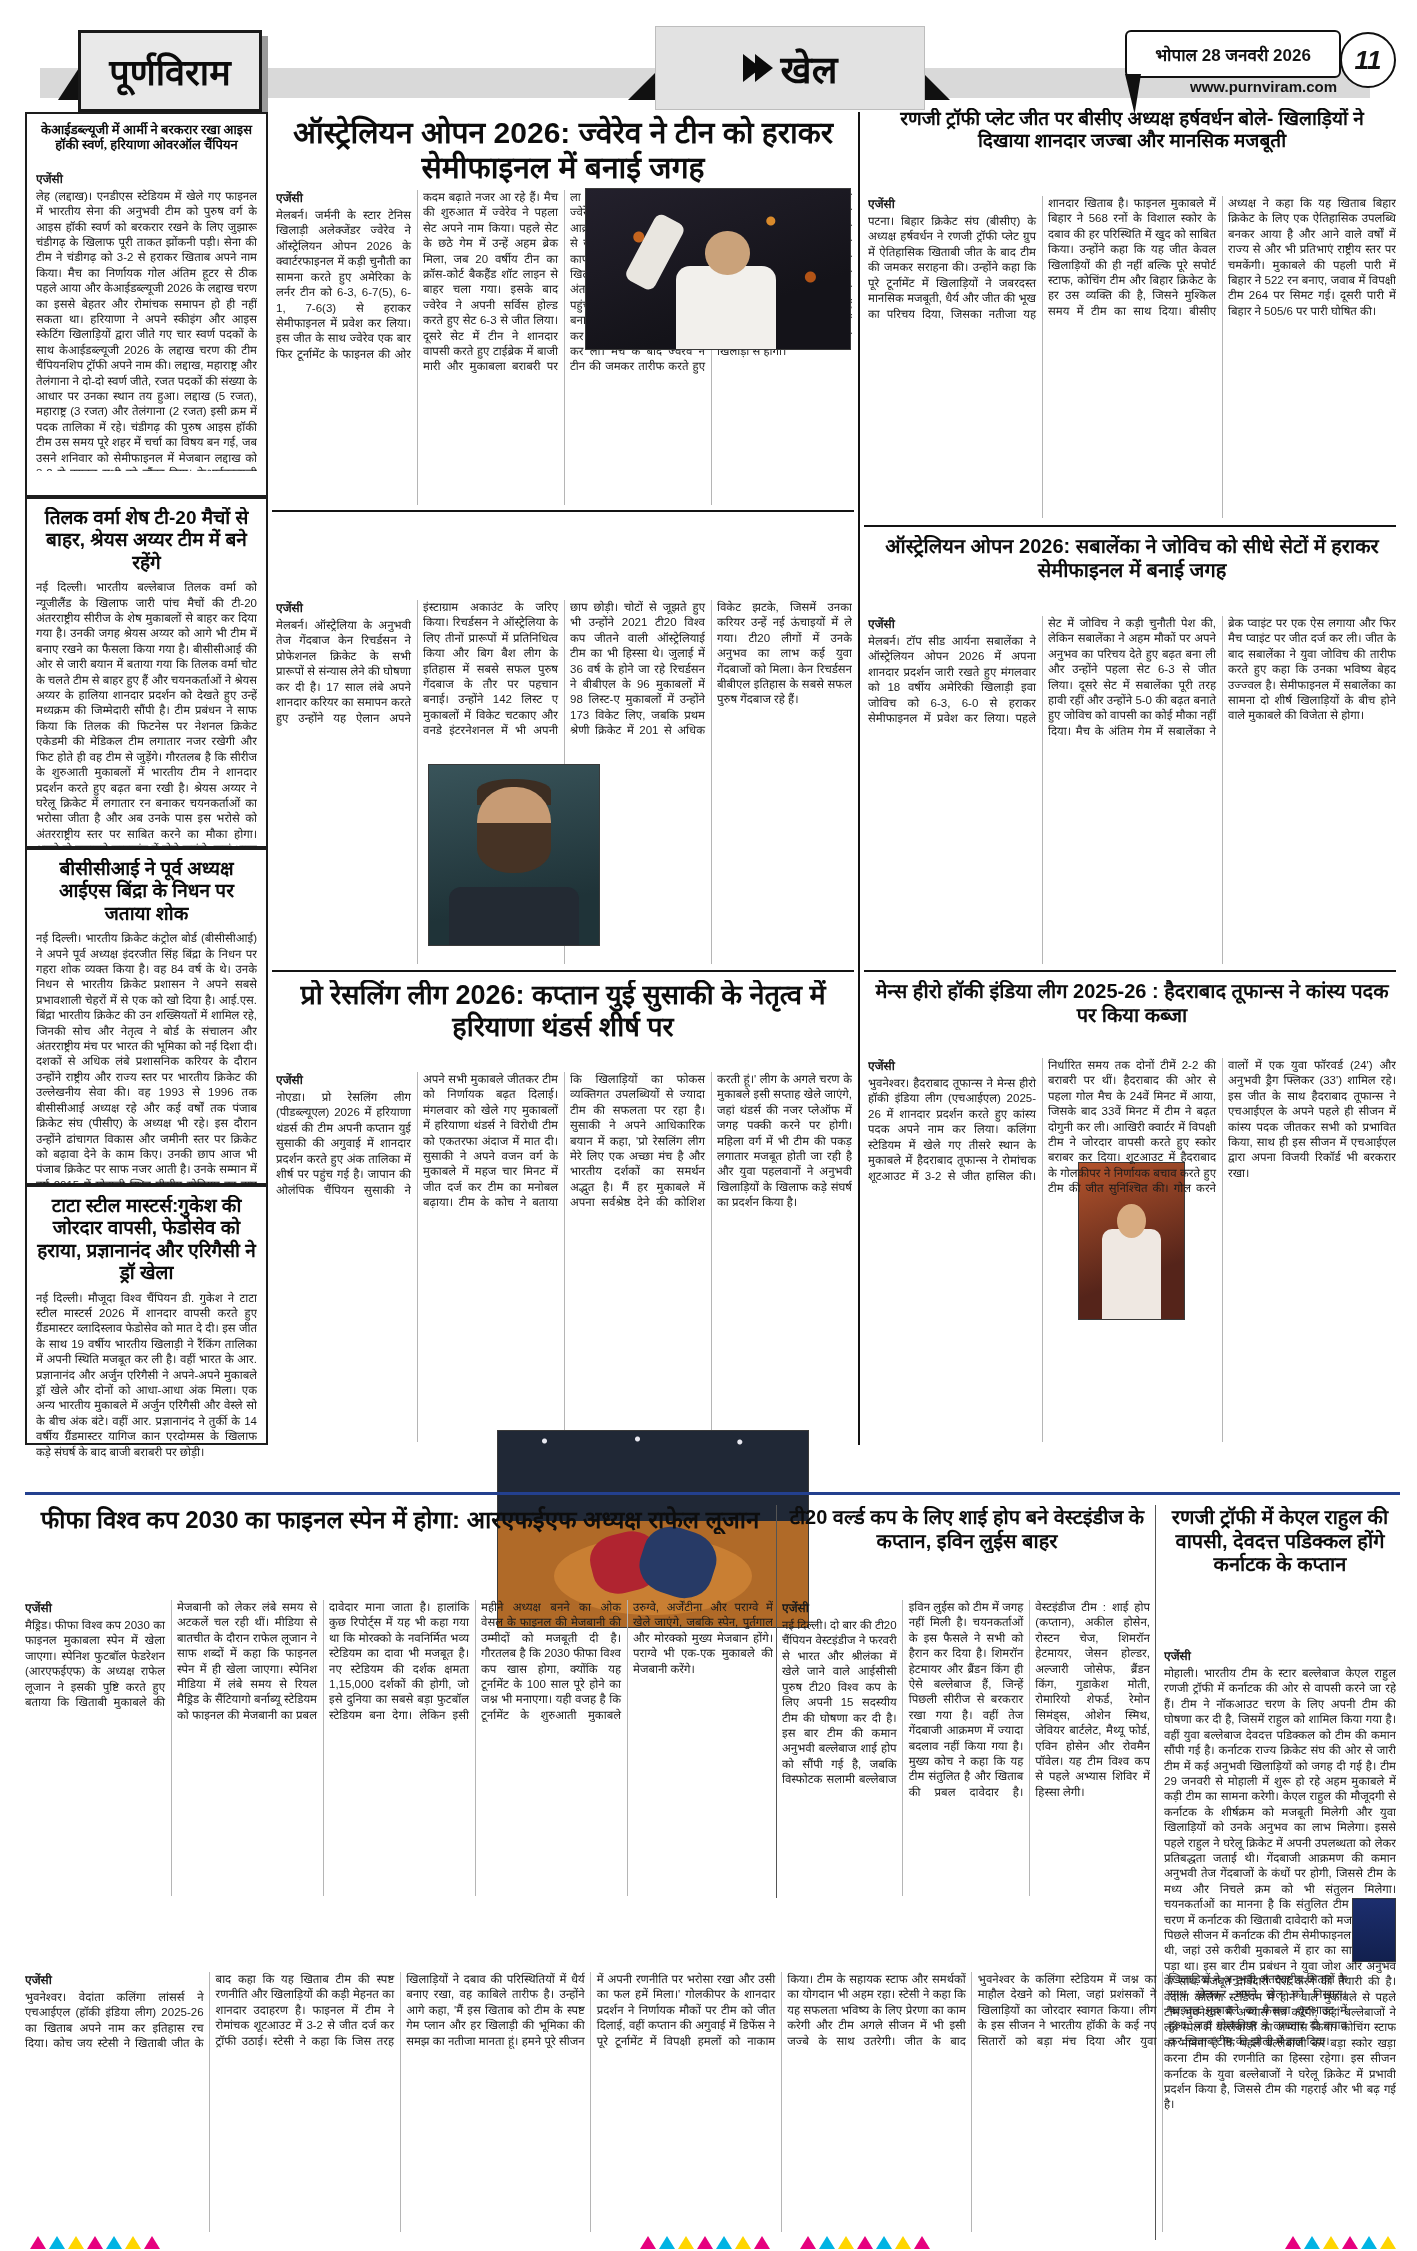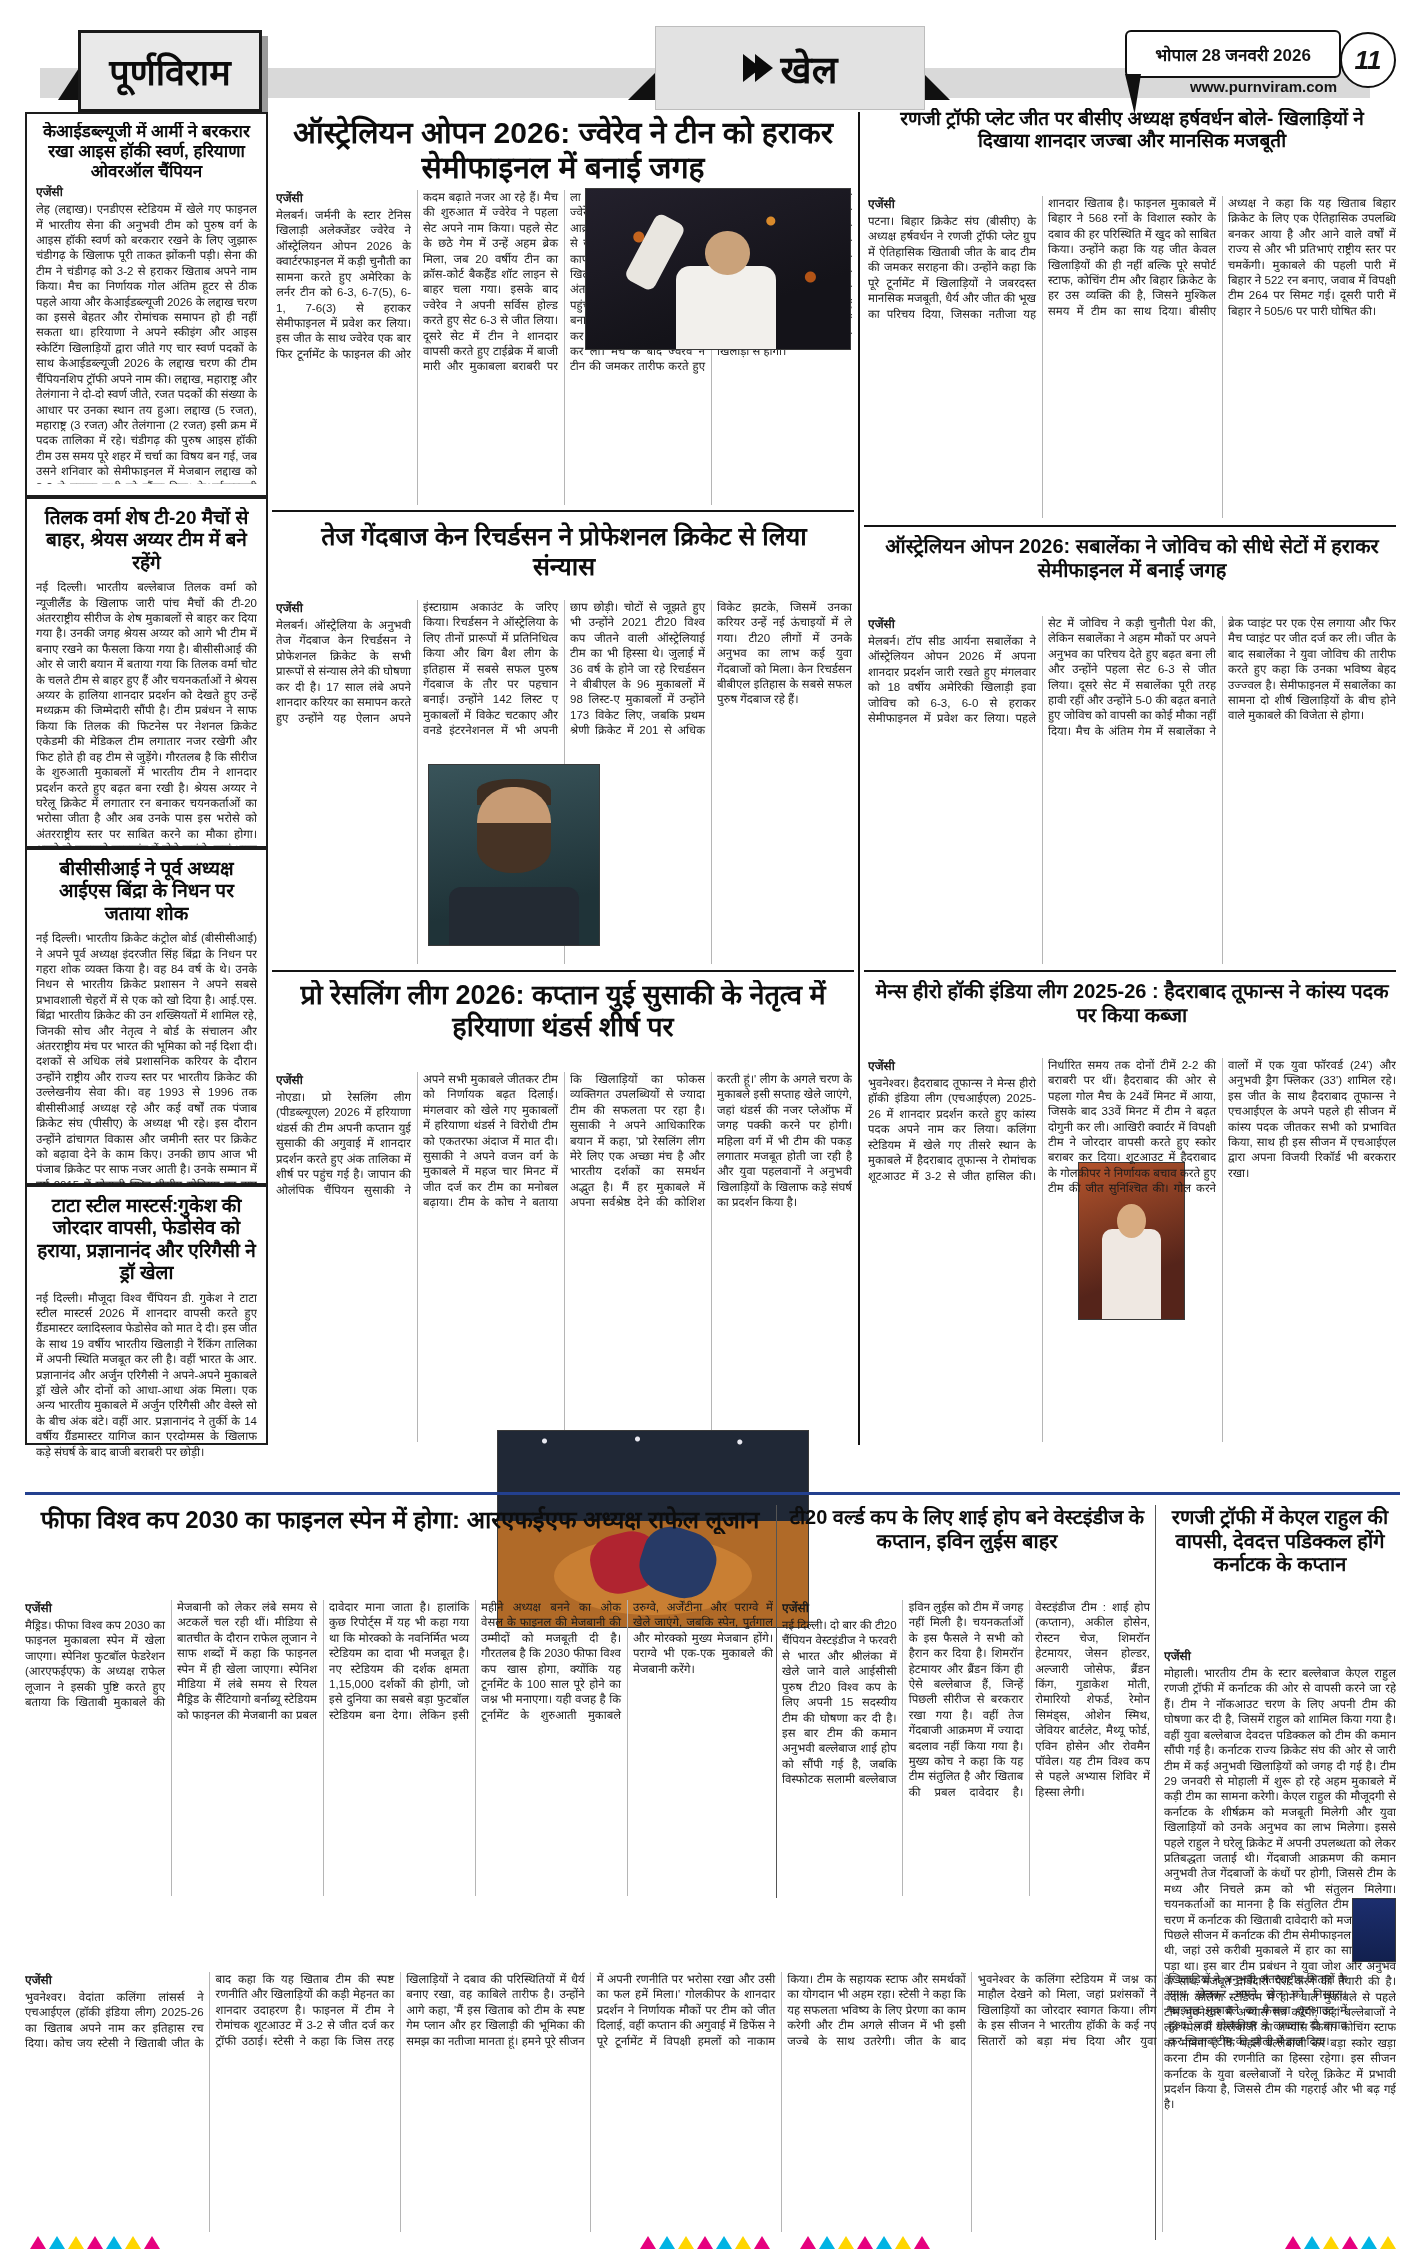--- a/index.html
+++ b/index.html
@@ -86,21 +86,21 @@
   <div class="abs datebox" style="left:1125px;top:30px;width:212px;height:44px;">
     <span>भोपाल 28 जनवरी 2026</span>
   </div>
   <div class="abs site" style="left:1125px;top:78px;width:212px;">www.purnviram.com</div>
   <div class="abs pagenum" style="left:1340px;top:32px;width:52px;height:52px;font-style:italic;">
     <span>11</span>
   </div>
   <div class="abs blackwedge" style="left:1125px;top:74px;width:16px;height:40px;clip-path:polygon(0 0,100% 0,60% 100%);"></div>
 
   <div class="abs boxart" style="left:25px;top:112px;width:243px;height:385px;">
-    <div class="hl" style="font-size:17px;margin-bottom:2px;">केआईडब्ल्यूजी में आर्मी ने बरकरार रखा आइस हॉकी स्वर्ण, हरियाणा ओवरऑल चैंपियन</div>
+    <div class="hl" style="font-size:13px;margin-bottom:18px;font-family:Liberation Serif, serif;">केआईडब्ल्यूजी में आर्मी ने बरकरार रखा आइस हॉकी स्वर्ण, हरियाणा ओवरऑल चैंपियन</div>
     <div class="artbody" style="height:300px;">
       <span class="byline">एजेंसी</span>
       <span>लेह (लद्दाख)। एनडीएस स्टेडियम में खेले गए फाइनल में भारतीय सेना की अनुभवी टीम को पुरुष वर्ग के आइस हॉकी स्वर्ण को बरकरार रखने के लिए जुझारू चंडीगढ़ के खिलाफ पूरी ताकत झोंकनी पड़ी। सेना की टीम ने चंडीगढ़ को 3-2 से हराकर खिताब अपने नाम किया। मैच का निर्णायक गोल अंतिम हूटर से ठीक पहले आया और केआईडब्ल्यूजी 2026 के लद्दाख चरण का इससे बेहतर और रोमांचक समापन हो ही नहीं सकता था। हरियाणा ने अपने स्कीइंग और आइस स्केटिंग खिलाड़ियों द्वारा जीते गए चार स्वर्ण पदकों के साथ केआईडब्ल्यूजी 2026 के लद्दाख चरण की टीम चैंपियनशिप ट्रॉफी अपने नाम की। लद्दाख, महाराष्ट्र और तेलंगाना ने दो-दो स्वर्ण जीते, रजत पदकों की संख्या के आधार पर उनका स्थान तय हुआ। लद्दाख (5 रजत), महाराष्ट्र (3 रजत) और तेलंगाना (2 रजत) इसी क्रम में पदक तालिका में रहे। चंडीगढ़ की पुरुष आइस हॉकी टीम उस समय पूरे शहर में चर्चा का विषय बन गई, जब उसने शनिवार को सेमीफाइनल में मेजबान लद्दाख को 3-2 से हराकर सभी को चौंका दिया। केआईडब्ल्यूजी 2025 के आइस हॉकी खेलना शुरू करने वाली इस टीम का फाइनल में पहुंचना अपने आप में बड़ी उपलब्धि थी।</span>
     </div>
   </div>
 
   <div class="abs boxart" style="left:25px;top:497px;width:243px;height:351px;">
     <div class="hl" style="font-size:19px;margin-bottom:6px;">तिलक वर्मा शेष टी-20 मैचों से बाहर, श्रेयस अय्यर टीम में बने रहेंगे</div>
     <div class="artbody" style="height:270px;">
       <span>नई दिल्ली। भारतीय बल्लेबाज तिलक वर्मा को न्यूजीलैंड के खिलाफ जारी पांच मैचों की टी-20 अंतरराष्ट्रीय सीरीज के शेष मुकाबलों से बाहर कर दिया गया है। उनकी जगह श्रेयस अय्यर को आगे भी टीम में बनाए रखने का फैसला किया गया है। बीसीसीआई की ओर से जारी बयान में बताया गया कि तिलक वर्मा चोट के चलते टीम से बाहर हुए हैं और चयनकर्ताओं ने श्रेयस अय्यर के हालिया शानदार प्रदर्शन को देखते हुए उन्हें मध्यक्रम की जिम्मेदारी सौंपी है। टीम प्रबंधन ने साफ किया कि तिलक की फिटनेस पर नेशनल क्रिकेट एकेडमी की मेडिकल टीम लगातार नजर रखेगी और फिट होते ही वह टीम से जुड़ेंगे। गौरतलब है कि सीरीज के शुरुआती मुकाबलों में भारतीय टीम ने शानदार प्रदर्शन करते हुए बढ़त बना रखी है। श्रेयस अय्यर ने घरेलू क्रिकेट में लगातार रन बनाकर चयनकर्ताओं का भरोसा जीता है और अब उनके पास इस भरोसे को अंतरराष्ट्रीय स्तर पर साबित करने का मौका होगा। अगले दो मुकाबले सप्ताहांत में खेले जाएंगे, जहां भारत सीरीज जीत दर्ज करने के इरादे से उतरेगा। टीम के गेंदबाजी आक्रमण में कोई बदलाव नहीं किया गया है।</span>
@@ -128,21 +128,20 @@
     <span class="byline">एजेंसी</span>
     <span>मेलबर्न। जर्मनी के स्टार टेनिस खिलाड़ी अलेक्जेंडर ज्वेरेव ने ऑस्ट्रेलियन ओपन 2026 के क्वार्टरफाइनल में कड़ी चुनौती का सामना करते हुए अमेरिका के लर्नर टीन को 6-3, 6-7(5), 6-1, 7-6(3) से हराकर सेमीफाइनल में प्रवेश कर लिया। इस जीत के साथ ज्वेरेव एक बार फिर टूर्नामेंट के फाइनल की ओर कदम बढ़ाते नजर आ रहे हैं। मैच की शुरुआत में ज्वेरेव ने पहला सेट अपने नाम किया। पहले सेट के छठे गेम में उन्हें अहम ब्रेक मिला, जब 20 वर्षीय टीन का क्रॉस-कोर्ट बैकहैंड शॉट लाइन से बाहर चला गया। इसके बाद ज्वेरेव ने अपनी सर्विस होल्ड करते हुए सेट 6-3 से जीत लिया। दूसरे सेट में टीन ने शानदार वापसी करते हुए टाईब्रेक में बाजी मारी और मुकाबला बराबरी पर ला दिया। तीसरा सेट पूरी तरह ज्वेरेव के नाम रहा, जिसमें उन्होंने आक्रामक खेल दिखाते हुए 6-1 से जीत दर्ज की। चौथा सेट भी काफी रोमांचक रहा और दोनों खिलाड़ी अपनी सर्विस बचाते रहे। अंततः मुकाबला टाईब्रेक में पहुंचा, जहां ज्वेरेव ने दबदबा बनाते हुए 7-6(3) से जीत दर्ज कर सेमीफाइनल में जगह पक्की कर ली। मैच के बाद ज्वेरेव ने टीन की जमकर तारीफ करते हुए कहा, 'लर्नर अविश्वसनीय खेल रहे हैं। उन्होंने शानदार शॉट्स लगाए और मुझे पूरी तरह दबाव में रखा। उनके खिलाफ खेलना कभी आसान नहीं रहता।' ज्वेरेव ने दर्शकों के समर्थन को भी जीत का अहम कारण बताया और कहा कि मेलबर्न का माहौल हमेशा उन्हें प्रेरित करता है। सेमीफाइनल में उनका सामना एक और युवा खिलाड़ी से होगा।</span>
   </div>
   <div class="abs photo ph-zverev" style="left:585px;top:188px;width:266px;height:162px;">
     <div class="arm"></div>
       <div class="torso"></div>
       <div class="head"></div>
   </div>
   <div class="abs hrule" style="left:272px;top:510px;width:582px;height:2px;"></div>
 
-  <div class="abs hl" style="left:290px;top:522px;width:548px;font-size:25px;">तेज गेंदबाज केन रिचर्डसन ने प्रोफेशनल क्रिकेट से लिया संन्यास</div>
   <div class="abs artbody cols4" style="left:276px;top:600px;width:576px;height:364px;">
     <span class="byline">एजेंसी</span>
     <span>मेलबर्न। ऑस्ट्रेलिया के अनुभवी तेज गेंदबाज केन रिचर्डसन ने प्रोफेशनल क्रिकेट के सभी प्रारूपों से संन्यास लेने की घोषणा कर दी है। 17 साल लंबे अपने शानदार करियर का समापन करते हुए उन्होंने यह ऐलान अपने इंस्टाग्राम अकाउंट के जरिए किया। रिचर्डसन ने ऑस्ट्रेलिया के लिए तीनों प्रारूपों में प्रतिनिधित्व किया और बिग बैश लीग के इतिहास में सबसे सफल पुरुष गेंदबाज के तौर पर पहचान बनाई। उन्होंने 142 लिस्ट ए मुकाबलों में विकेट चटकाए और वनडे इंटरनेशनल में भी अपनी छाप छोड़ी। चोटों से जूझते हुए भी उन्होंने 2021 टी20 विश्व कप जीतने वाली ऑस्ट्रेलियाई टीम का भी हिस्सा थे। जुलाई में 36 वर्ष के होने जा रहे रिचर्डसन ने बीबीएल के 96 मुकाबलों में 98 लिस्ट-ए मुकाबलों में उन्होंने 173 विकेट लिए, जबकि प्रथम श्रेणी क्रिकेट में 201 से अधिक विकेट झटके, जिसमें उनका करियर उन्हें नई ऊंचाइयों में ले गया। टी20 लीगों में उनके अनुभव का लाभ कई युवा गेंदबाजों को मिला। केन रिचर्डसन बीबीएल इतिहास के सबसे सफल पुरुष गेंदबाज रहे हैं।</span>
   </div>
   <div class="abs photo ph-rich" style="left:428px;top:602px;width:172px;height:182px;">
     <div class="hair"></div>
       <div class="head"></div>
       <div class="beard"></div>
       <div class="shirt"></div>
   </div>

